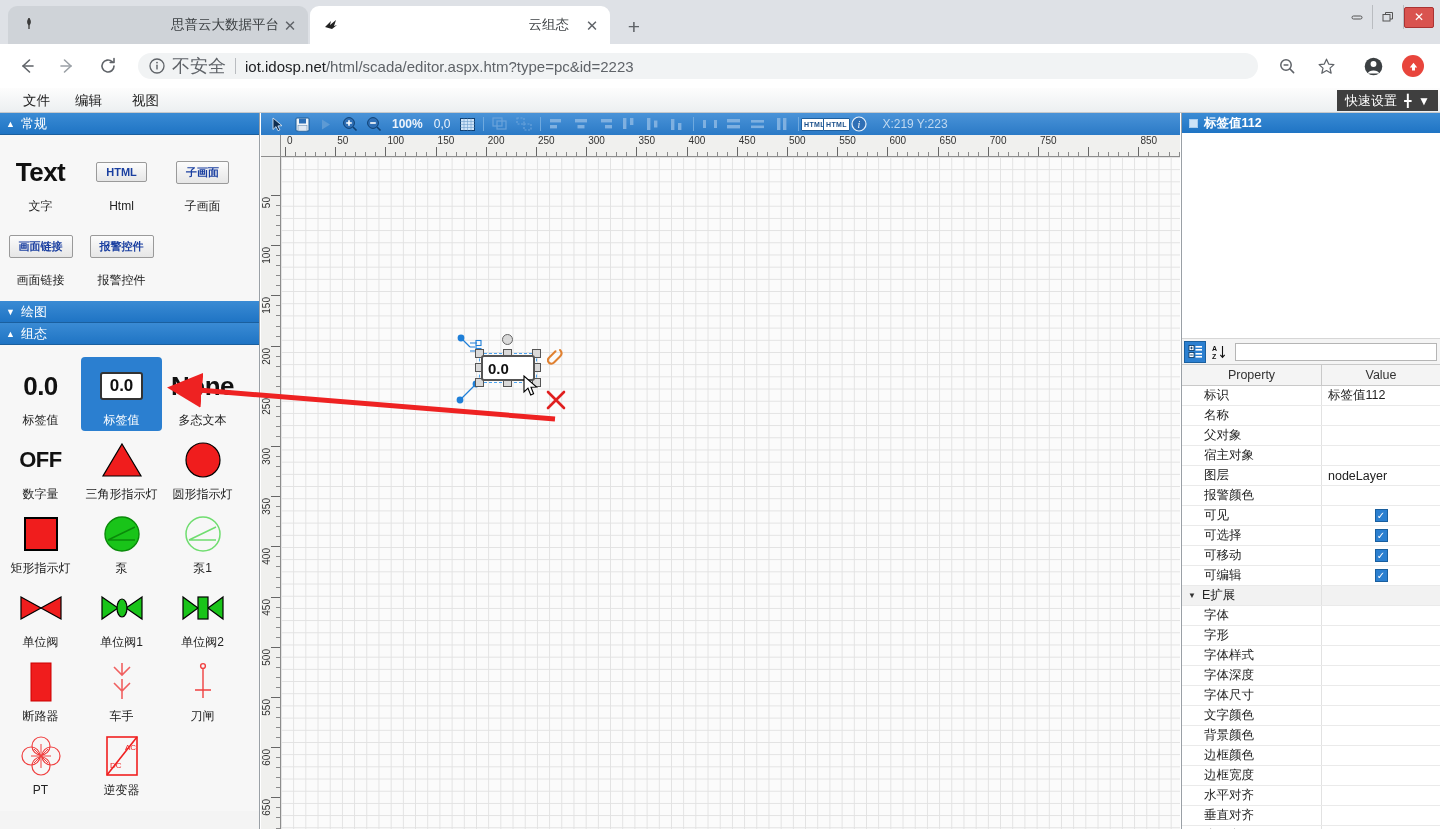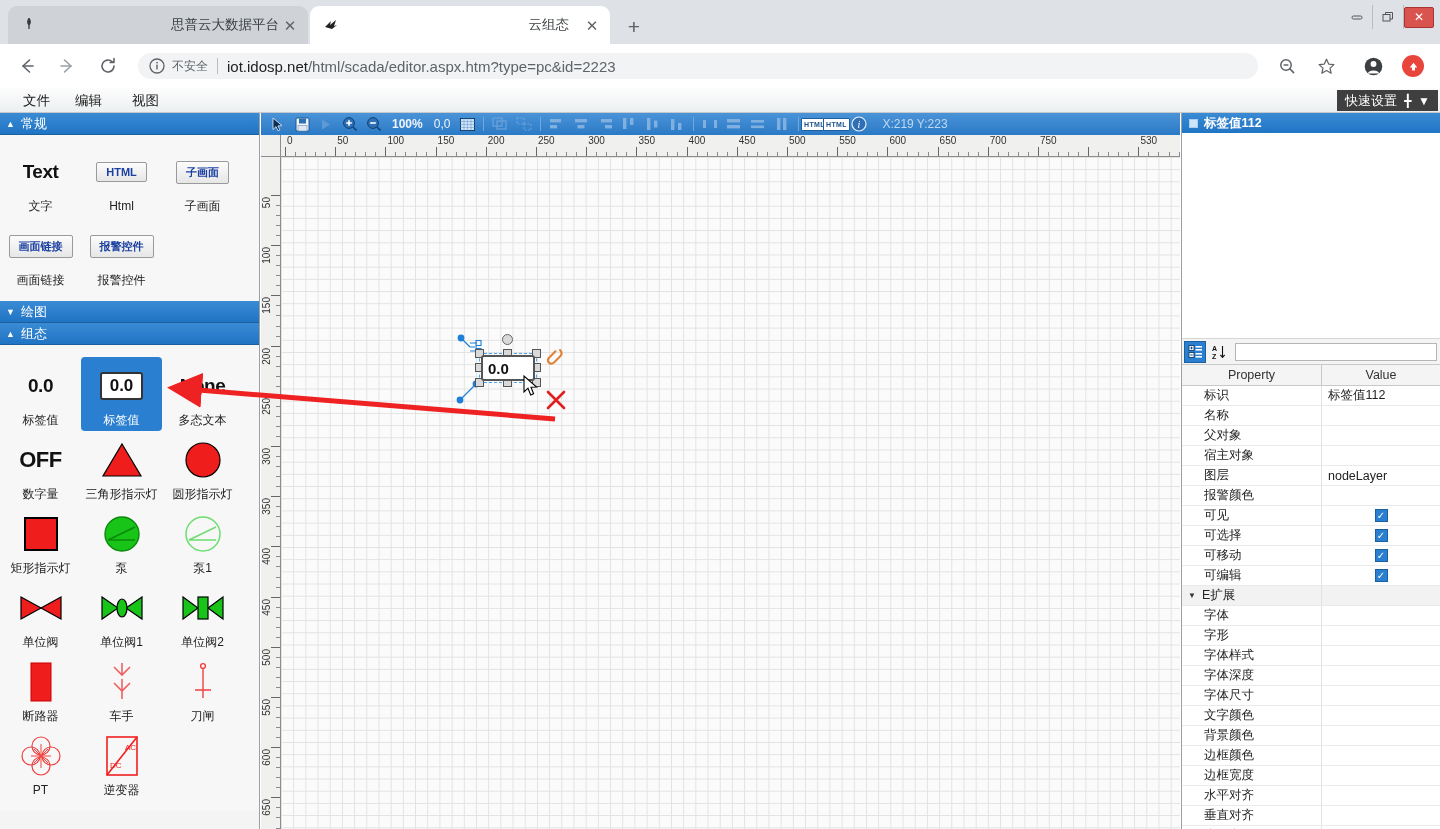--- a/index.html
+++ b/index.html
@@ -59,21 +59,21 @@
   }
   .navbtn{
     position:absolute;top:7px;width:30px;height:30px;
     display:flex;align-items:center;justify-content:center;color:#5f6368;
   }
   .url-pill{
     position:absolute;left:138px;top:9px;height:26px;width:1120px;
     background:#f1f3f4;border-radius:13px;display:flex;align-items:center;
   }
   .info-ico{width:18px;height:18px;margin-left:10px;margin-right:6px;flex:0 0 auto;color:#5f6368;}
-  .notsecure{font-size:12px;color:#5f6368;white-space:nowrap;}
+  .notsecure{font-size:18px;color:#5f6368;white-space:nowrap;}
   .url-divider{width:1px;height:16px;background:#b9bcc0;margin:0 9px;}
   .url-host{font-size:15px;color:#202124;white-space:nowrap;}
   .url-path{font-size:15px;color:#5f6368;white-space:nowrap;}
   .omni-ico{
     position:absolute;top:7px;width:30px;height:30px;
     display:flex;align-items:center;justify-content:center;color:#5f6368;
   }
   .ext-ico{
     width:22px;height:22px;border-radius:50%;background:#e8453c;
     display:flex;align-items:center;justify-content:center;color:#fff;
@@ -127,21 +127,21 @@
   .pal-cell.sel .pal-label{color:#fff;}
   .btnbox{
     border:1px solid #9a9a9a;background:linear-gradient(#fcfcfc,#e6e6e6);
     border-radius:2px;padding:3px 9px;font-size:11px;color:#1a3fa0;
     font-weight:bold;
   }
   .valbox{
     border:2px solid #333;background:#fff;border-radius:3px;
     padding:2px 8px;font-size:17px;font-weight:bold;color:#111;
   }
-  .bigtext{font-size:19px;font-weight:bold;color:#111;letter-spacing:-.5px;}
+  .bigtext{font-size:26px;font-weight:bold;color:#111;letter-spacing:-.5px;}
 
   
   .edtoolbar{
     position:absolute;left:261px;top:113px;width:919px;height:22px;
     background:linear-gradient(#4a93d8,#2b7ac6);
     display:flex;align-items:center;padding-left:6px;box-sizing:border-box;
     gap:2px;
   }
   .tb-btn{
     width:22px;height:19px;display:flex;align-items:center;justify-content:center;
@@ -853,21 +853,21 @@
       <div class="rh-tick" style="left: 777.08px; height: 4px; background: rgb(138, 138, 138);"></div>
       <div class="rh-tick" style="left: 787.12px; height: 4px; background: rgb(138, 138, 138);"></div>
       <div class="rh-tick" style="left: 797.16px; height: 4px; background: rgb(138, 138, 138);"></div>
       <div class="rh-tick" style="left: 807.2px; height: 9px;"></div>
       <div class="rh-lbl" style="left: 809.2px; margin-top: 32px;">800</div>
       <div class="rh-tick" style="left: 817.24px; height: 4px; background: rgb(138, 138, 138);"></div>
       <div class="rh-tick" style="left: 827.28px; height: 4px; background: rgb(138, 138, 138);"></div>
       <div class="rh-tick" style="left: 837.32px; height: 4px; background: rgb(138, 138, 138);"></div>
       <div class="rh-tick" style="left: 847.36px; height: 4px; background: rgb(138, 138, 138);"></div>
       <div class="rh-tick" style="left: 857.4px; height: 9px;"></div>
-      <div class="rh-lbl" style="left: 859.4px;">530</div>
+      <div class="rh-lbl" style="left: 859.4px;">850</div>
       <div class="rh-tick" style="left: 867.44px; height: 4px; background: rgb(138, 138, 138);"></div>
       <div class="rh-tick" style="left: 877.48px; height: 4px; background: rgb(138, 138, 138);"></div>
       <div class="rh-tick" style="left: 887.52px; height: 4px; background: rgb(138, 138, 138);"></div>
       <div class="rh-tick" style="left: 897.56px; height: 4px; background: rgb(138, 138, 138);"></div>
     </div>
   <div class="ruler-v" id="rulerV">
       <div class="rv-tick" style="top: 38px; width: 9px;"></div>
       <div class="rv-lbl" style="top: 40px;">50</div>
       <div class="rv-tick" style="top: 48.04px; width: 4px; background: rgb(138, 138, 138);"></div>
       <div class="rv-tick" style="top: 58.08px; width: 4px; background: rgb(138, 138, 138);"></div>

